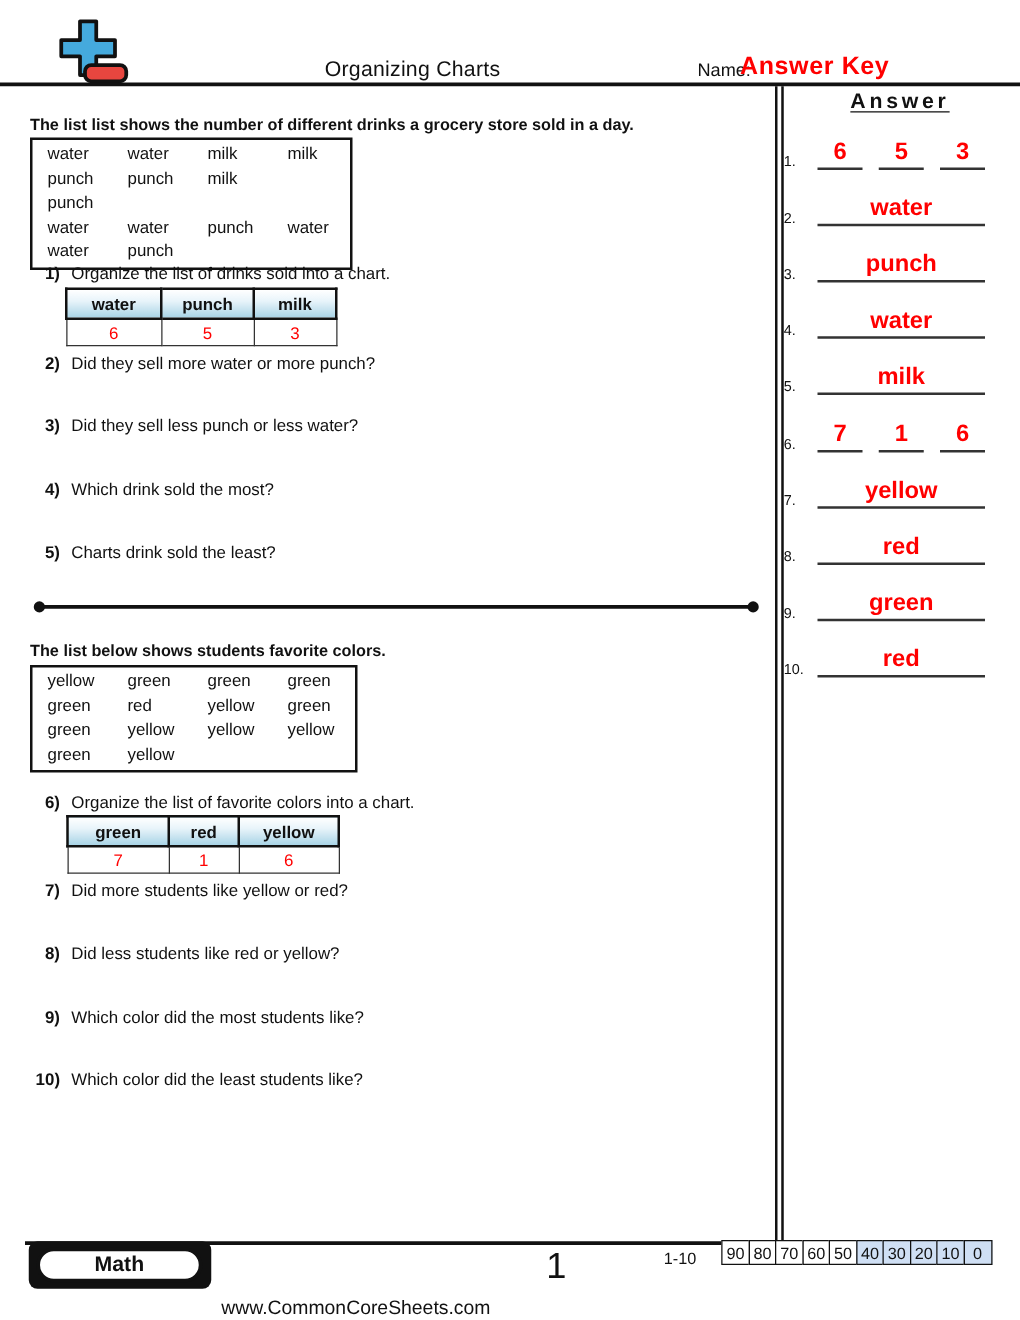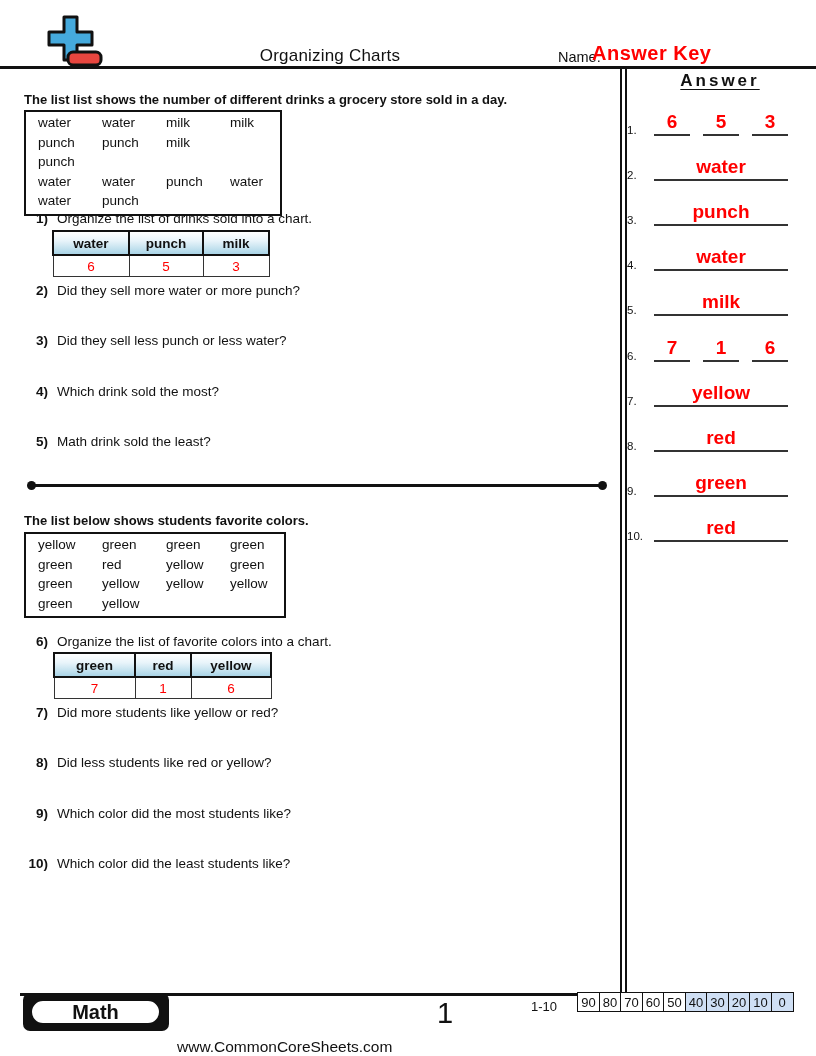--- a/index.html
+++ b/index.html
@@ -45,21 +45,21 @@
 
   .divider{position:absolute;left:31px;top:484px;width:572px;height:3px;background:#111;}
   .divider .dot{position:absolute;top:-3px;width:9px;height:9px;border-radius:50%;background:#111;}
   .dot-l{left:-4px;} .dot-r{right:-4px;}
 
   
   .footer-rule{position:absolute;left:20px;top:993px;width:770px;height:3px;background:#111;}
   .badge{position:absolute;left:23px;top:993px;width:146px;height:38px;background:#111;border-radius:7px;}
   .badge-oval{position:absolute;left:6px;top:5px;width:133px;height:28px;background:#fff;border:3px solid #111;
         border-radius:15px;box-sizing:border-box;display:flex;align-items:center;justify-content:center;
-        font-size:20px;font-weight:bold;}
+        font-size:17px;font-weight:bold;}
   .site{position:absolute;left:177px;top:1011px;font-size:15.5px;margin-top:27px;}
   .page-num{position:absolute;left:425px;top:997px;width:40px;text-align:center;font-size:29px;}
   .score-label{position:absolute;left:531px;top:999px;font-size:13px;}
   .score-row{position:absolute;left:564px;top:992px;display:flex;padding-left:13px;}
   .score-cell{width:21px;height:18px;border:1.5px solid #111;margin-left:-1.5px;
         display:flex;align-items:center;justify-content:center;font-size:13px;background:#fff;}
   .score-cell:first-child{margin-left:0;}
   .score-cell.shaded{background:#cfdff4;}
 </style>
 </head>
@@ -175,21 +175,21 @@
   <div class="q" style="top:333px">
     <span class="q-num">3)</span>
     <span class="q-text">Did they sell less punch or less water?</span>
   </div>
   <div class="q" style="top:384px">
     <span class="q-num">4)</span>
     <span class="q-text">Which drink sold the most?</span>
   </div>
   <div class="q" style="top:434px">
     <span class="q-num">5)</span>
-    <span class="q-text">Math drink sold the least?</span>
+    <span class="q-text">Charts drink sold the least?</span>
   </div>
 
   <div class="divider">
     <span class="dot dot-l"></span>
     <span class="dot dot-r"></span>
   </div>
 
   <div class="intro" style="top:513px">The list below shows students favorite colors.</div>
 
   <div class="listbox" style="top:532px;width:262px">

